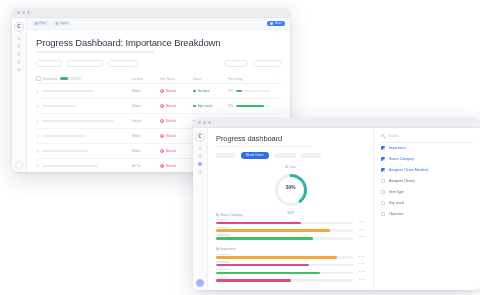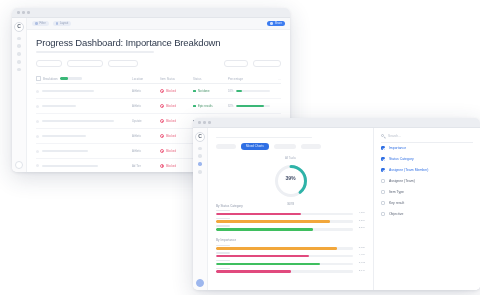--- a/index.html
+++ b/index.html
@@ -372,20 +372,21 @@
         <div class="logo">C</div>
         <span class="rail-ico"></span>
         <span class="rail-ico"></span>
         <span class="rail-ico active"></span>
         <span class="rail-ico"></span>
         <span class="rail-bottom" style="background:#9db7ee;border-color:#9db7ee"></span>
       </div>
 
       <div class="content">
         <div class="w2-left">
+          <div class="w2-title">Progress dashboard</div>
           <div class="w2-sub"></div>
 
           <div class="w2-tabs">
             <span class="tab t1"></span>
             <span class="tab-active">
               <span>Mixed Charts</span>
             </span>
             <span class="tab t3"></span>
             <span class="tab t4"></span>
           </div>

